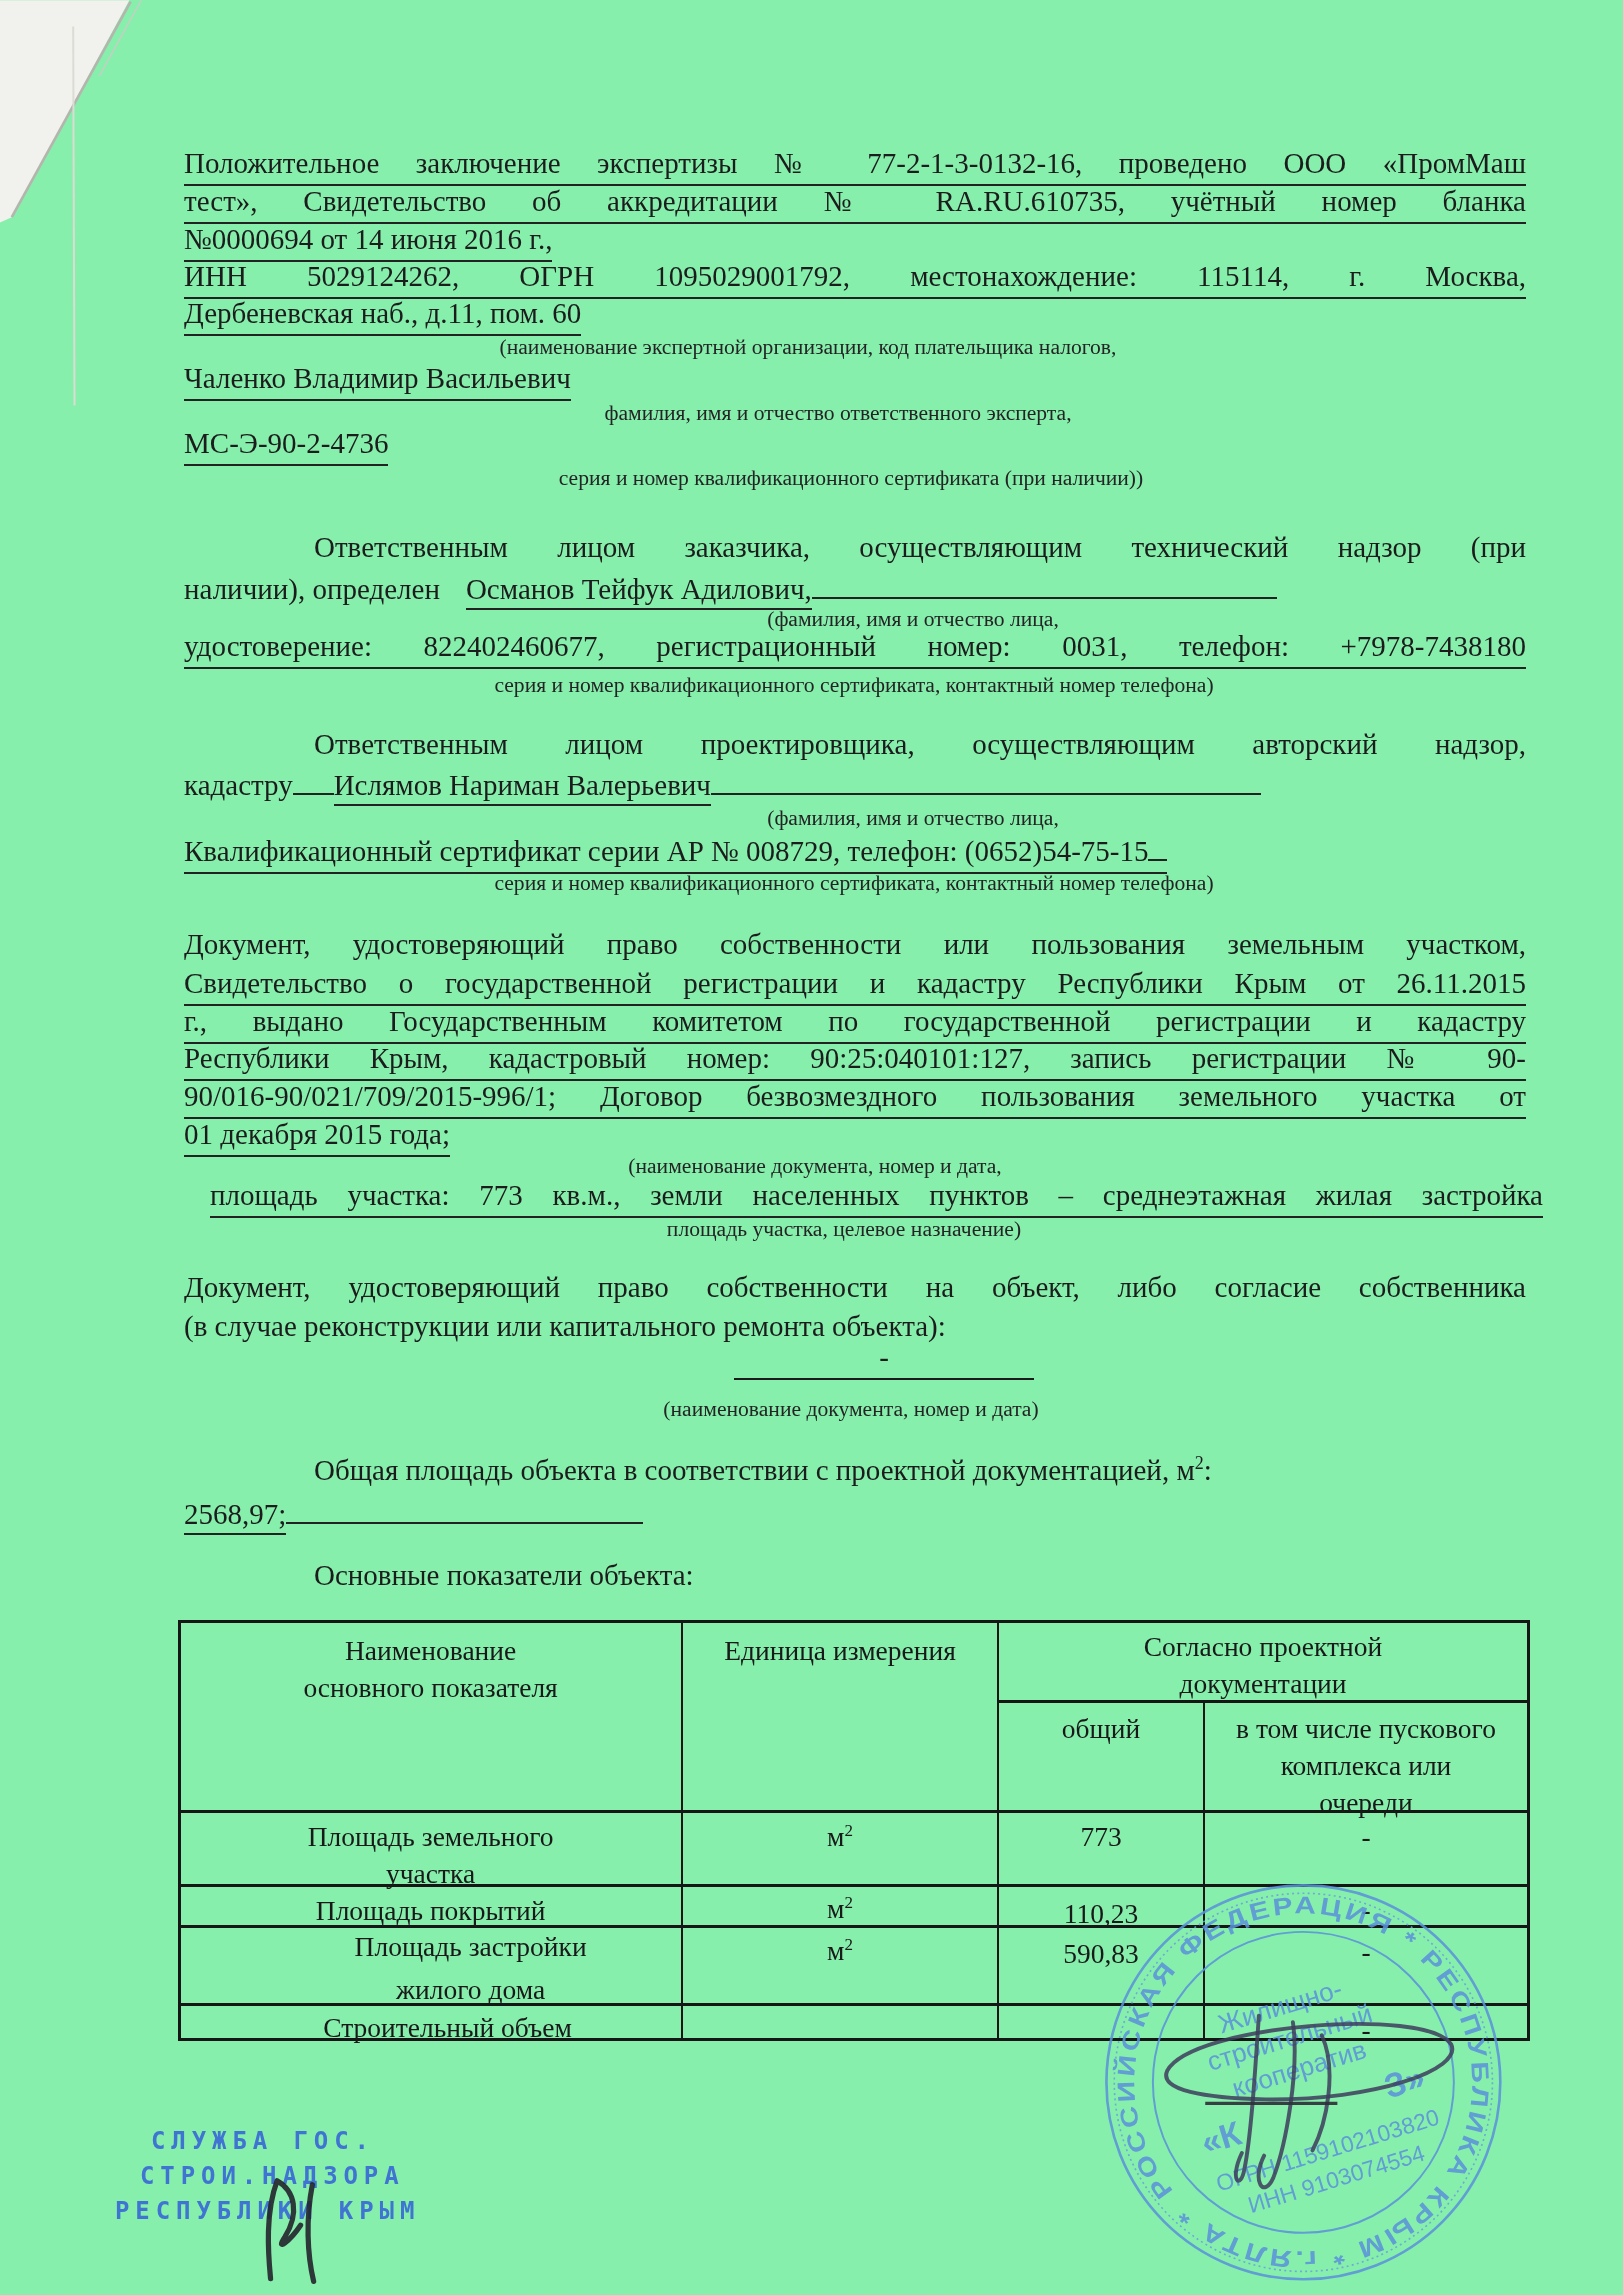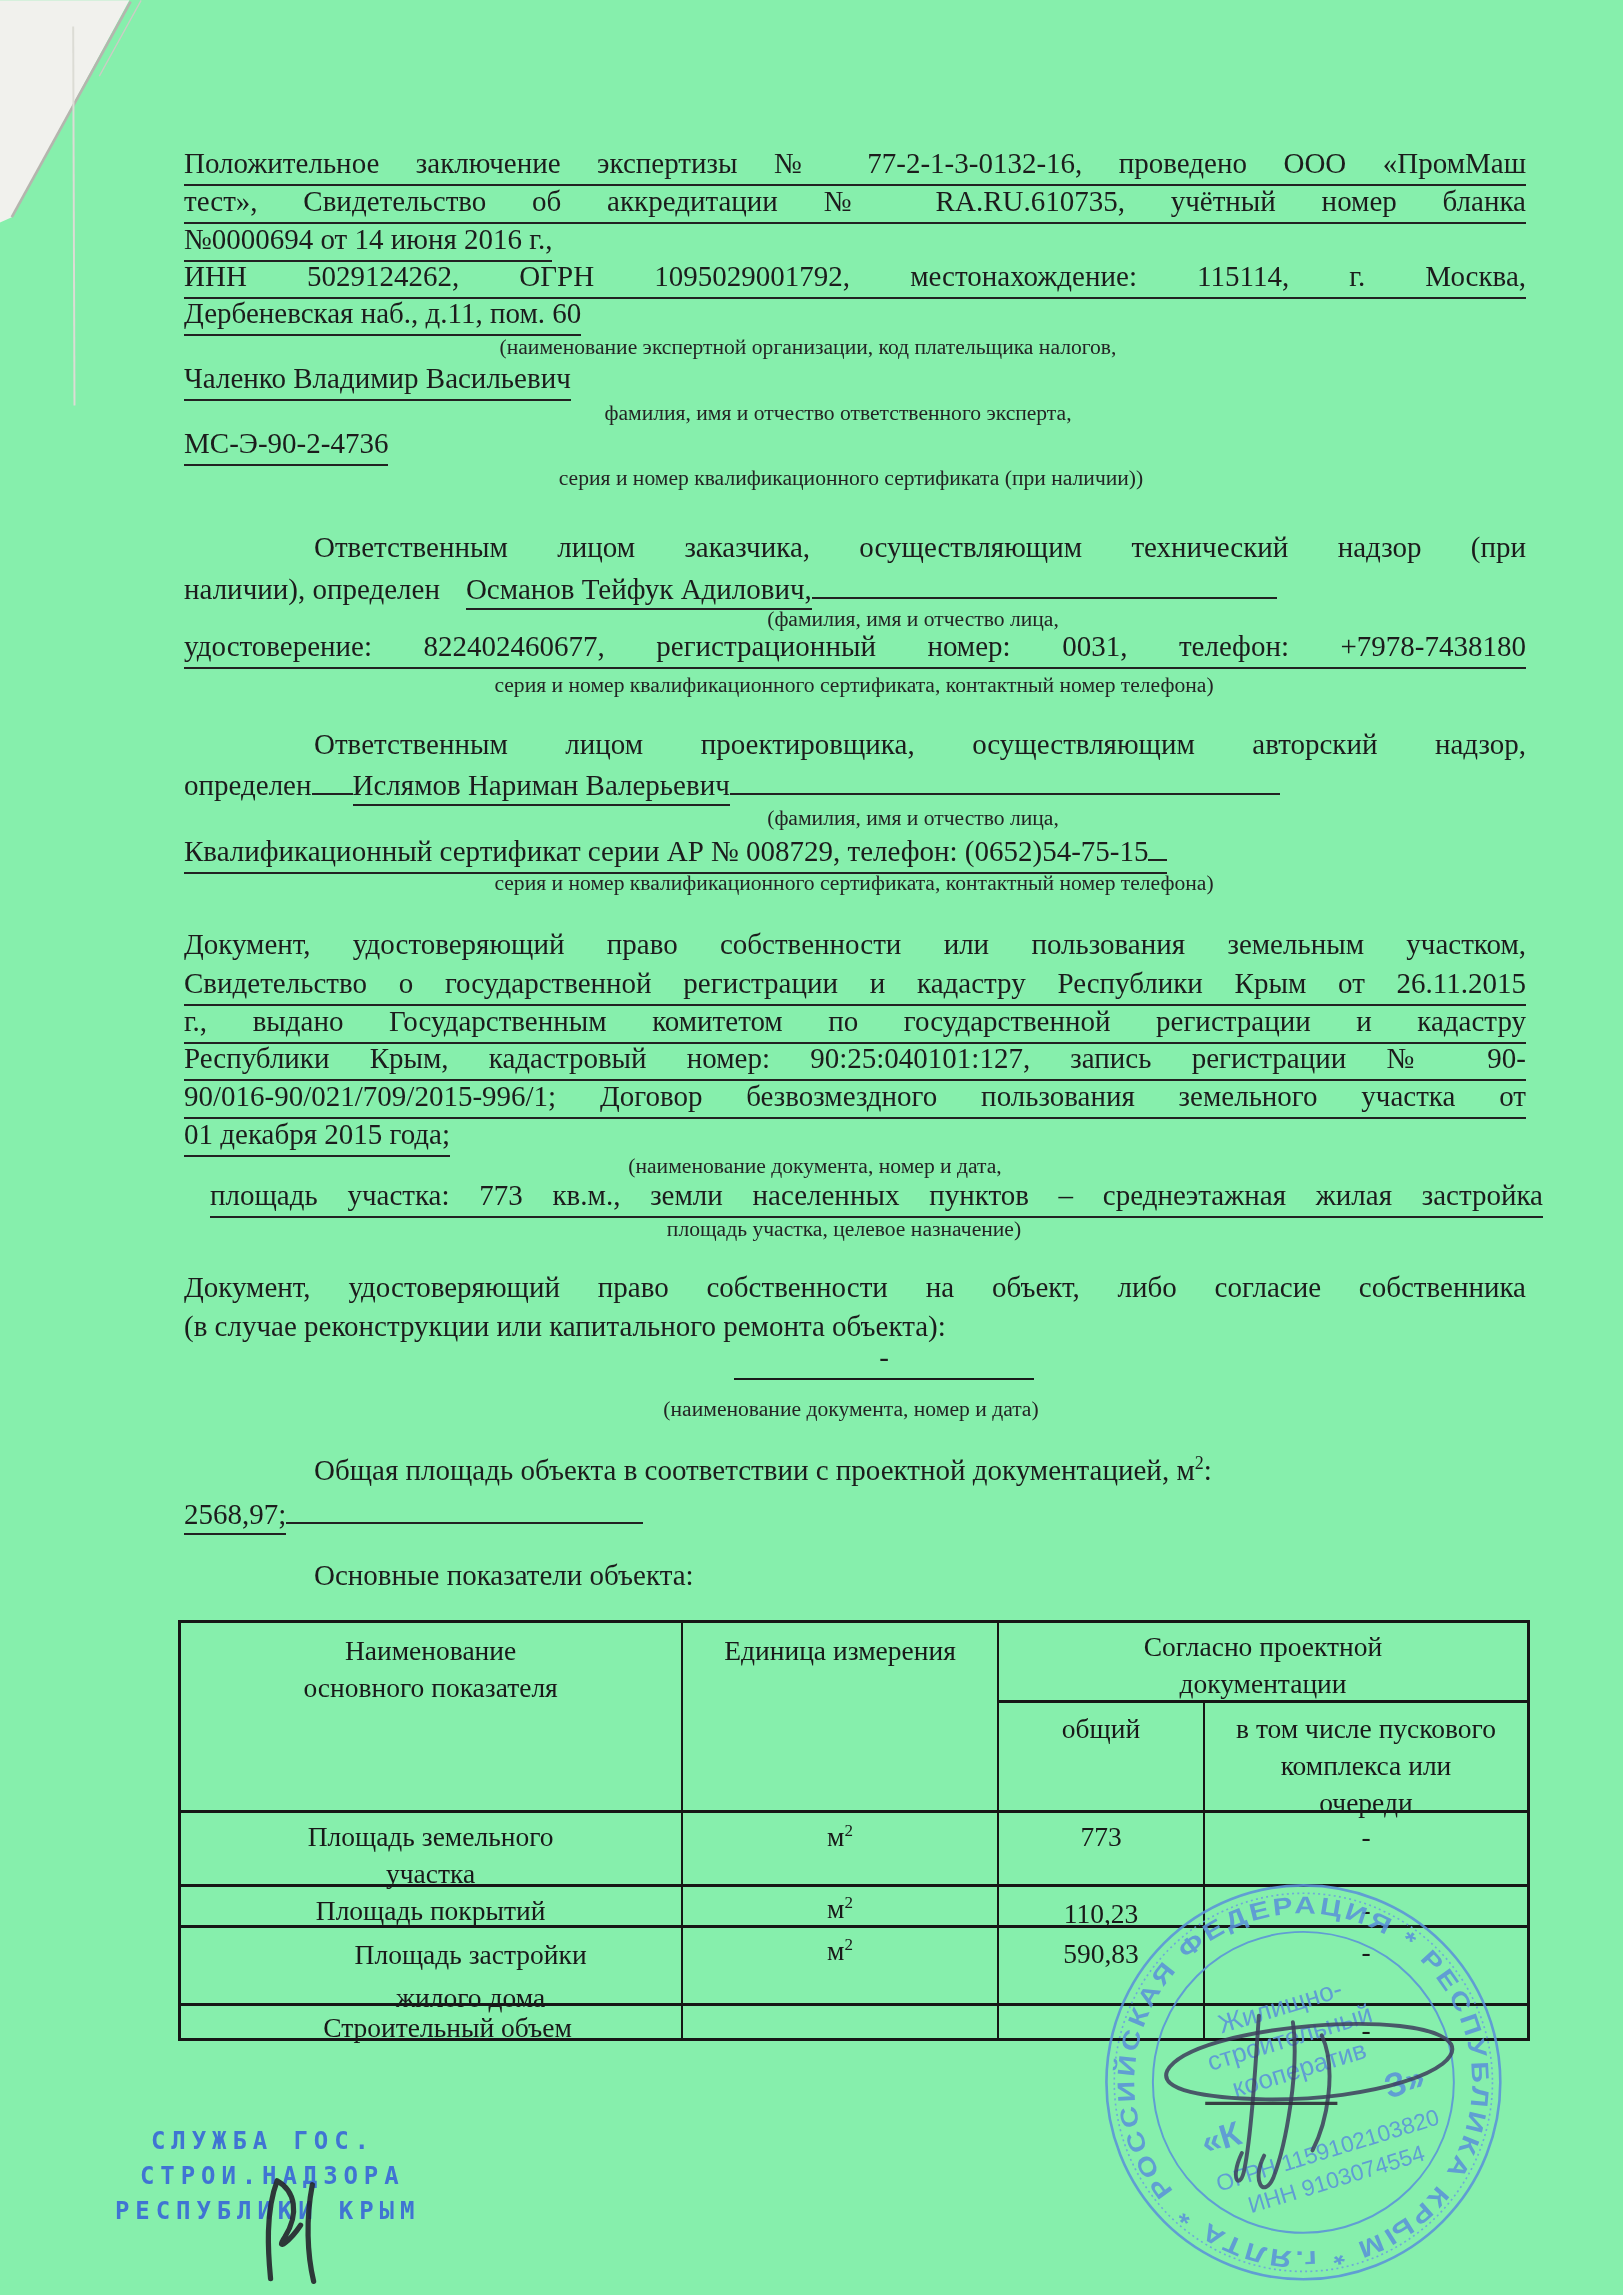--- a/index.html
+++ b/index.html
@@ -56,21 +56,21 @@
   <div class="ln j" style="left:314px;top:531px;width:1212px;">Ответственным лицом заказчика, осуществляющим технический надзор (при</div>
   <div class="ln" style="left:184px;top:571px;">
     <span>наличии), определен</span><span class="blank" style="width:26px;border-bottom:none;"></span><span class="iu">Османов Тейфук Адилович,</span><span class="blank" style="width:465px;"></span>
   </div>
   <div class="cap" style="left:913px;top:607px;">(фамилия, имя и отчество лица,</div>
   <div class="ln j u" style="left:184px;top:630px;width:1342px;">удостоверение: 822402460677, регистрационный номер: 0031,  телефон: +7978-7438180</div>
   <div class="cap" style="left:854px;top:673px;">серия и номер квалификационного сертификата, контактный номер телефона)</div>
 
   <div class="ln j" style="left:314px;top:728px;width:1212px;">Ответственным лицом проектировщика, осуществляющим авторский надзор,</div>
   <div class="ln" style="left:184px;top:767px;">
-    <span>определен</span><span class="blank" style="width:41px;"></span><span class="iu">Ислямов Нариман Валерьевич</span><span class="blank" style="width:550px;"></span>
+    <span>кадастру</span><span class="blank" style="width:41px;"></span><span class="iu">Ислямов Нариман Валерьевич</span><span class="blank" style="width:550px;"></span>
   </div>
   <div class="cap" style="left:913px;top:806px;">(фамилия, имя и отчество лица,</div>
   <div class="ln u" style="left:184px;top:833px;"><span>Квалификационный сертификат серии АР № 008729, телефон: (0652)54-75-15</span><span class="blank" style="width:18.3px;"></span></div>
   <div class="cap" style="left:854px;top:871px;">серия и номер квалификационного сертификата, контактный номер телефона)</div>
 
   <div class="ln j" style="left:184px;top:928px;width:1342px;">Документ, удостоверяющий право собственности или пользования земельным участком,</div>
   <div class="ln j u" style="left:184px;top:967px;width:1342px;">Свидетельство о государственной регистрации и кадастру Республики Крым от 26.11.2015</div>
   <div class="ln j u" style="left:184px;top:1005px;width:1342px;">г., выдано Государственным комитетом по государственной регистрации и кадастру</div>
   <div class="ln j u" style="left:184px;top:1042px;width:1342px;">Республики Крым, кадастровый номер: 90:25:040101:127, запись регистрации № 90-</div>
   <div class="ln j u" style="left:184px;top:1080px;width:1342px;">90/016-90/021/709/2015-996/1; Договор безвозмездного пользования земельного участка от</div>
@@ -145,21 +145,21 @@
       <span>Площадь покрытий</span>
     </div>
     <div class="cell" style="left:505px;top:270px;width:314px;"><span style="display:inline;">м</span><sup class="s2">2</sup></div>
     <div class="cell" style="left:821px;top:275px;width:204px;">
         <span>110,23</span>
       </div>
     <div class="cell" style="left:1027px;top:271px;width:322px;">
         <span>-</span>
       </div>
 
-    <div class="cell" style="left:2.6px;top:314px;width:580px;line-height:1.55;">
+    <div class="cell" style="left:2.6px;top:306px;width:580px;line-height:1.55;">
       <span>Площадь застройки</span>
       <span>жилого дома</span>
     </div>
     <div class="cell" style="left:505px;top:312px;width:314px;"><span style="display:inline;">м</span><sup class="s2">2</sup></div>
     <div class="cell" style="left:821px;top:315px;width:204px;">
         <span>590,83</span>
       </div>
     <div class="cell" style="left:1027px;top:313px;width:322px;">
         <span>-</span>
       </div>

